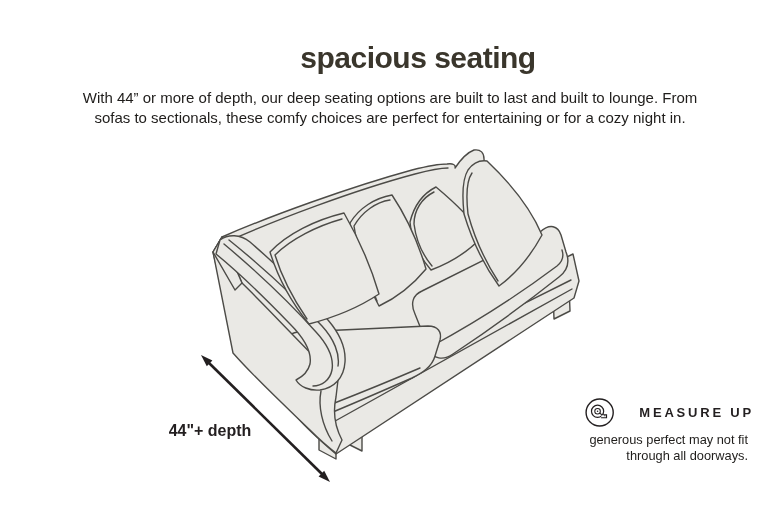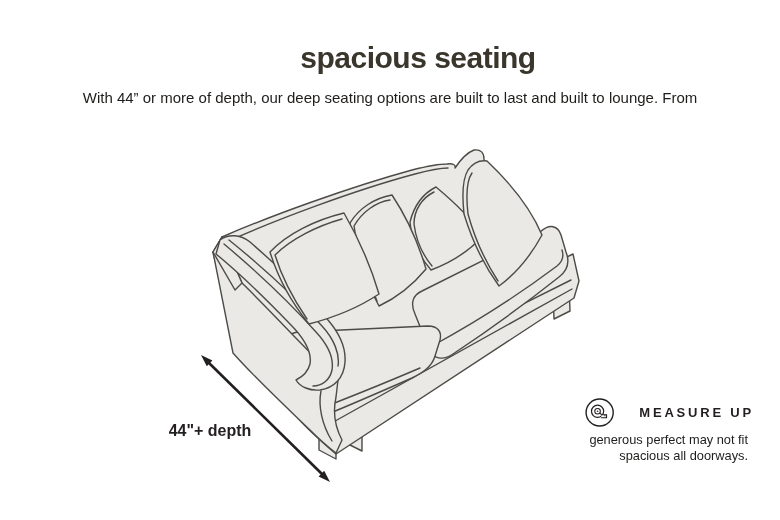--- a/index.html
+++ b/index.html
@@ -36,20 +36,21 @@
 </style>
 </head>
 <body>
 
 <div id="canvas">
 
   <div class="title">spacious seating</div>
 
   <div class="intro">
     <span>With 44” or more of depth, our deep seating options are built to last and built to lounge. From</span>
+    <span>sofas to sectionals, these comfy choices are perfect for entertaining or for a cozy night in.</span>
   </div>
 
   <div class="sofa-wrap">
     <svg width="470" height="350" viewBox="0 0 470 350" xmlns="http://www.w3.org/2000/svg">
       <g fill="#eae9e5" stroke="#4c4b47" stroke-width="1.4" stroke-linejoin="round" stroke-linecap="round">
 
         <path d="M63,112 L72,97 C120,76 200,47 262,30 C278,26 292,24 297,24 C303,23 306,25 305,28 C309,22 316,13 324,10 C331,9 334,13 334,19 C334,26 337,30 340,35 L348,80 L362,115 L330,195 L85,205 Z"></path>
         <path fill="none" d="M74,103 C125,80 205,50 265,34 C280,30 292,28 298,28"></path>
 
         <path d="M169,290 L186,299 L186,319 L169,310 Z"></path>
@@ -102,17 +103,17 @@
         <circle cx="15.6" cy="16.6" r="3.2" fill="none" stroke="#231f20" stroke-width="1.2"></circle>
         <circle cx="15.6" cy="16.6" r="0.9" fill="#231f20"></circle>
         <path d="M17.8,18.6 L21.6,21.3" fill="none" stroke="#231f20" stroke-width="1.2"></path>
         <path d="M20.6,20.6 L25.9,20.6 L25.9,24.1 L19.6,24.1" fill="#ffffff" stroke="#231f20" stroke-width="1.3"></path>
         <line x1="24" y1="20.8" x2="24" y2="22.4" stroke="#231f20" stroke-width="1.1"></line>
       </svg>
       <span class="mu-label">MEASURE UP</span>
     </div>
     <div class="measure-note">
       <span>generous perfect may not fit</span>
-      <span>spacious all doorways.</span>
+      <span>through all doorways.</span>
     </div>
   </div>
 
 </div>
 
 </body></html>

